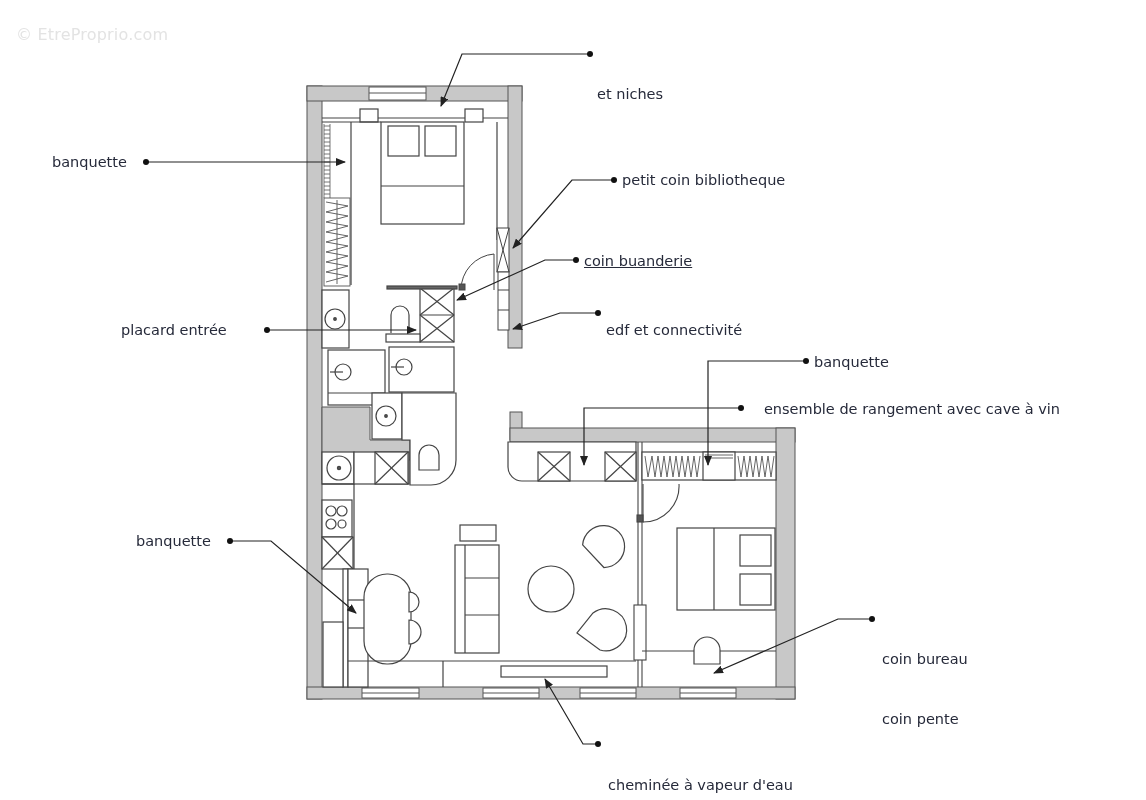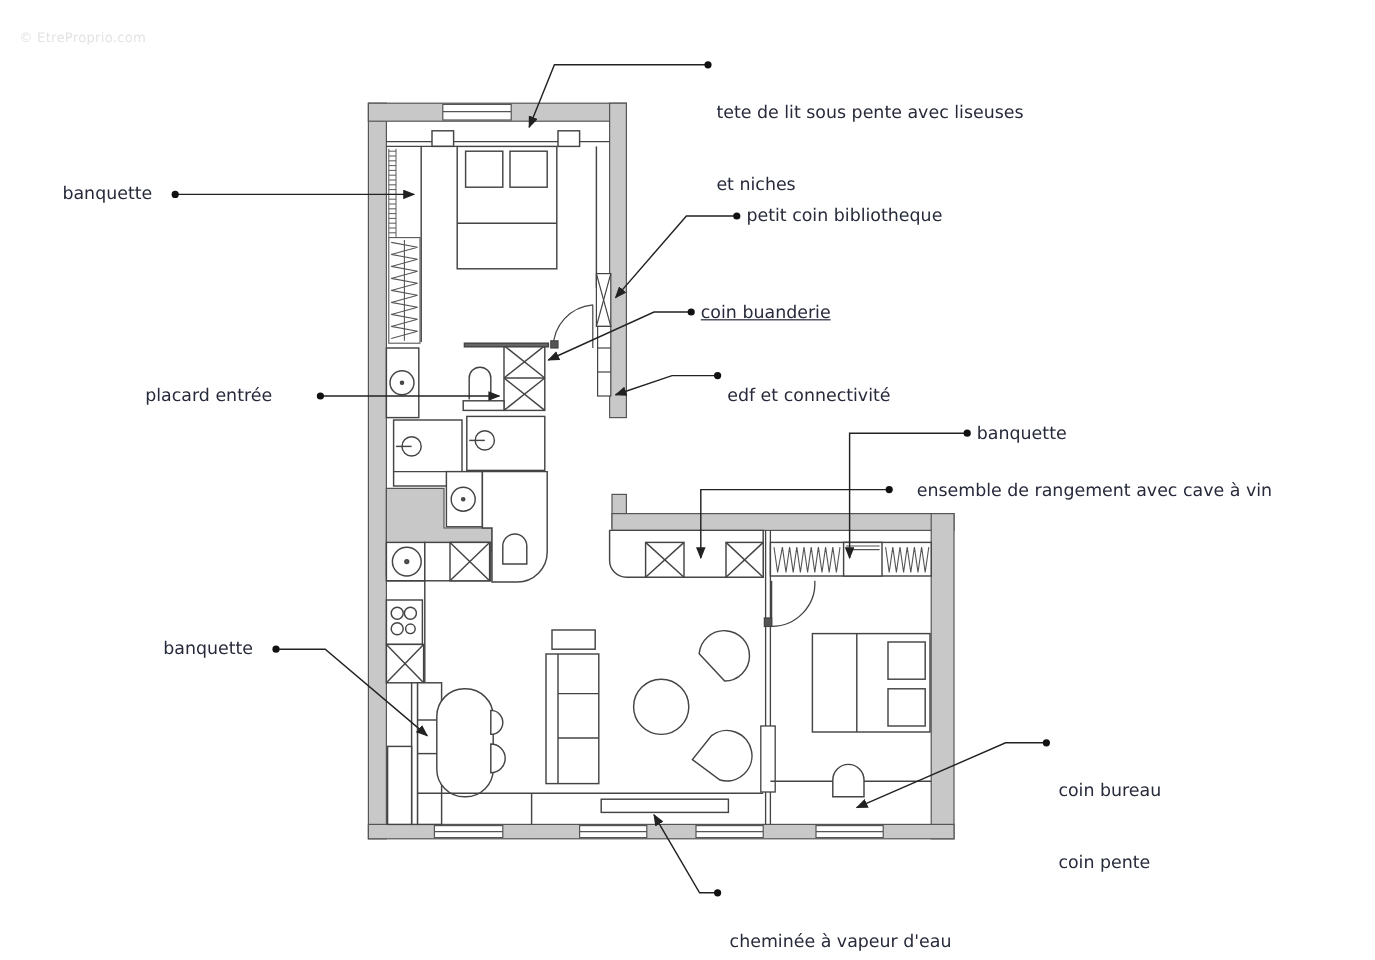--- a/index.html
+++ b/index.html
@@ -1,19 +1,19 @@
 <!DOCTYPE html>
 <html><head>
 <meta charset="utf-8">
 <style>
   html,body{margin:0;padding:0;background:#ffffff;}
   body{width:1146px;height:800px;position:relative;overflow:hidden;font-family:"DejaVu Sans","Liberation Sans",sans-serif;}
   #plan{position:absolute;left:0;top:0;}
   .lbl{position:absolute;font-size:14.5px;line-height:20px;color:#262a3a;white-space:pre;}
-  .wm{position:absolute;left:16px;top:25px;font-size:11px;color:#e3e3e3;font-family:"DejaVu Sans",sans-serif;letter-spacing:0.2px;}
+  .wm{position:absolute;left:16px;top:25px;font-size:16px;color:#e3e3e3;font-family:"DejaVu Sans",sans-serif;letter-spacing:0.2px;}
   .clip{overflow:hidden;}
 </style>
 </head>
 <body>
 
 <div class="wm">© EtreProprio.com</div>
 
 <svg id="plan" width="1146" height="800" viewBox="0 0 1146 800">
   <defs>
     <marker id="arr" markerWidth="10" markerHeight="8" refX="9" refY="4" orient="auto" markerUnits="userSpaceOnUse">
@@ -258,21 +258,20 @@
 
     <polyline points="872,619 838,619 714,673" marker-end="url(#arr)"></polyline>
     <circle cx="872" cy="619" r="3" fill="#111" stroke="none"></circle>
 
     <polyline points="598,744 583,744 545,679" marker-end="url(#arr)"></polyline>
     <circle cx="598" cy="744" r="3" fill="#111" stroke="none"></circle>
   </g>
 </svg>
 
 <div class="lbl" style="left:597px;top:44px;">
-  <div>tete de lit sous pente avec liseuses</div>
   <div>et niches</div>
 </div>
 <div class="lbl" style="left:52px;top:152px;">banquette</div>
 <div class="lbl" style="left:622px;top:170px;">petit coin bibliotheque</div>
 <div class="lbl" style="left:584px;top:251px;text-decoration:underline;">coin buanderie</div>
 <div class="lbl" style="left:121px;top:320px;text-align:right;">placard entrée</div>
 <div class="lbl" style="left:606px;top:320px;">edf et connectivité</div>
 <div class="lbl" style="left:814px;top:352px;">banquette</div>
 <div class="lbl clip" style="left:749px;top:399px;width:326px;text-align:center;">ensemble de rangement avec cave à vin</div>
 <div class="lbl" style="left:136px;top:531px;">banquette</div>

